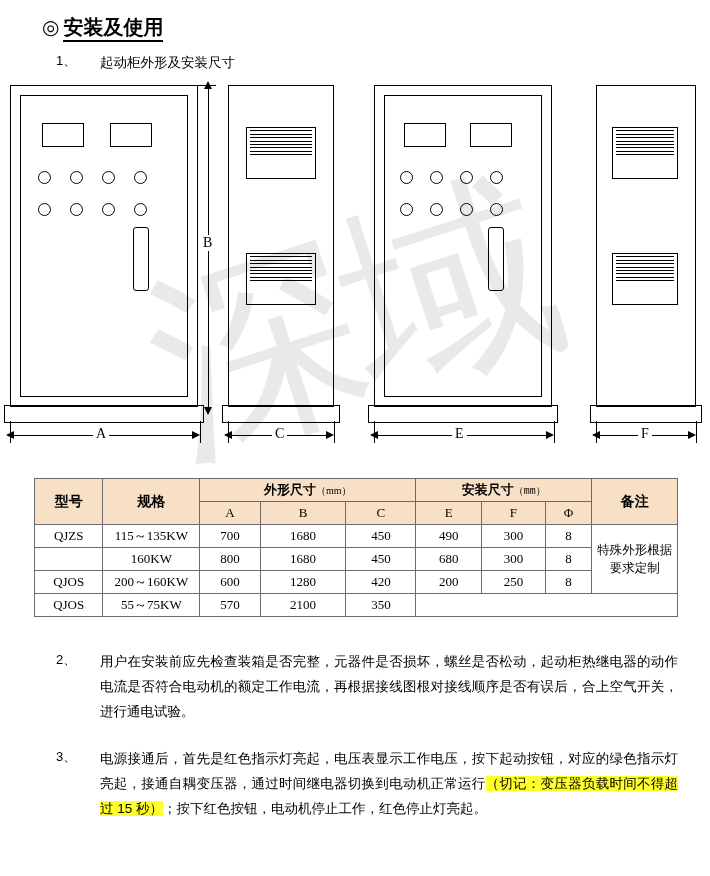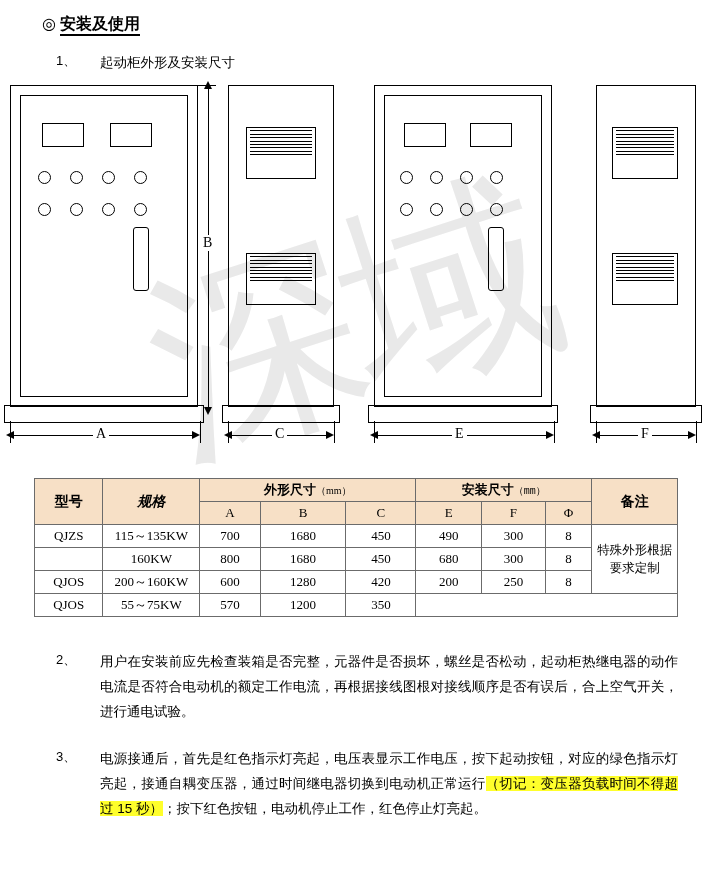--- a/index.html
+++ b/index.html
@@ -17,21 +17,21 @@
     font-size:210px;color:#e9e9e9;
     transform:rotate(-18deg);
     letter-spacing:-10px;
     user-select:none;pointer-events:none;z-index:0;
     white-space:nowrap;
   }
 
   
   .heading{
     position:absolute;left:42px;top:14px;
-    font-size:16px;font-weight:bold;
+    font-size:20px;font-weight:bold;
     font-family:"Liberation Sans","DejaVu Sans",sans-serif;
   }
   .heading .mark{margin-right:4px;}
   .heading .txt{border-bottom:2px solid #000;padding-bottom:2px;}
 
   
   .item-num{position:absolute;font-size:13px;}
   .item-body{position:absolute;font-size:13.5px;line-height:25px;}
 
   
@@ -204,21 +204,21 @@
   <div class="ar ar-r" style="left:688px;top:356px;"></div>
   <div class="dimv" style="left:596px;top:346px;height:22px;"></div>
   <div class="dimv" style="left:696px;top:346px;height:22px;"></div>
   <div class="dimlbl" style="left:638px;top:351px;">F</div>
 </div>
 
 <table class="spec">
   <tbody>
       <tr>
     <td class="hd t-model" rowspan="2" style="width:66px;height:40px;">型号</td>
-    <td class="hd t-model" rowspan="2" style="width:96px;font-style:italic;">规格</td>
+    <td class="hd t-model" rowspan="2" style="width:96px;">规格</td>
     <td class="hd" colspan="3" style="width:222px;margin-top:48px;">
       <span>外形尺寸</span><span class="sub">（mm）</span>
     </td>
     <td class="hd" colspan="3" style="width:180px;font-family:Liberation Mono, monospace;">
       <span>安装尺寸</span><span class="sub">（mm）</span>
     </td>
     <td class="hd t-model" rowspan="2" style="width:86px;">备注</td>
   </tr>
   <tr>
     <td class="hd2" style="width:56px;">A</td>
@@ -257,21 +257,21 @@
     <td>1280</td>
     <td>420</td>
     <td>200</td>
     <td>250</td>
     <td>8</td>
   </tr>
   <tr>
     <td>QJOS</td>
     <td>55～75KW</td>
     <td>570</td>
-    <td>1200</td>
+    <td>2100</td>
     <td>350</td>
     <td colspan="4"></td>
   </tr>
 </tbody>
   </table>
 
 <div class="item-num" style="left:56px;top:651px;">2、</div>
 <div class="item-body" style="left:100px;top:649px;width:578px;text-align:justify;">用户在安装前应先检查装箱是否完整，元器件是否损坏，螺丝是否松动，起动柜热继电器的动作电流是否符合电动机的额定工作电流，再根据接线图根对接线顺序是否有误后，合上空气开关，进行通电试验。</div>
 
 <div class="item-num" style="left:56px;top:748px;">3、</div>

